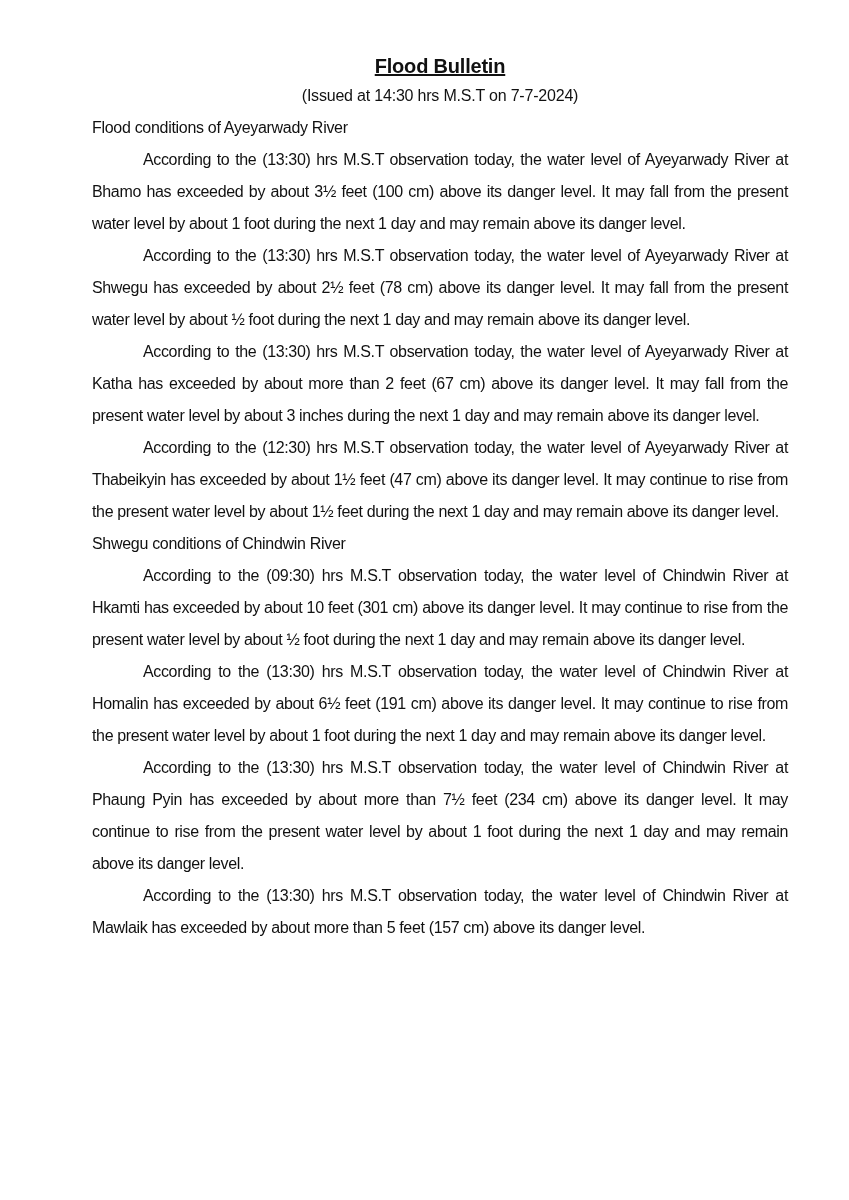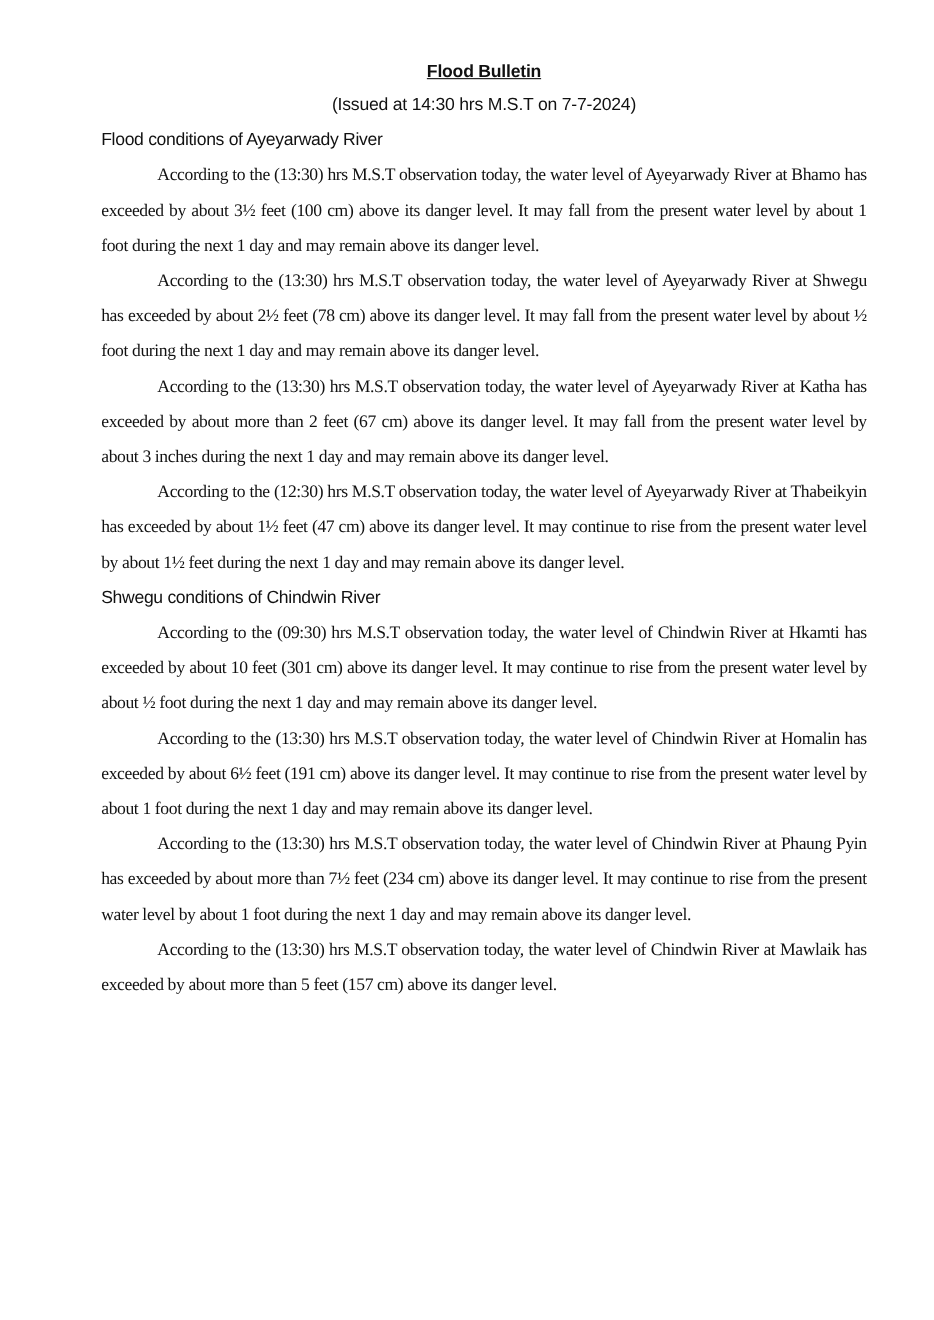--- a/index.html
+++ b/index.html
@@ -1,21 +1,21 @@
 <!DOCTYPE html>
 <html><head>
 <meta charset="utf-8">
 <style>
   html, body { margin: 0; padding: 0; background: #ffffff; }
   body { width: 849px; height: 1200px; position: relative; overflow: hidden; }
   .page { position: absolute; left: 92px; top: 52px; width: 696px; color: #111; font-family: "Liberation Sans Narrow", "Liberation Sans", sans-serif; }
-  .title { text-align: center; font-weight: bold; font-size: 16px; line-height: 28px; height: 28px; text-decoration: underline; letter-spacing: -0.2px; }
+  .title { text-align: center; font-weight: bold; font-size: 20px; line-height: 28px; height: 28px; text-decoration: underline; letter-spacing: -0.2px; }
   .subtitle { text-align: center; font-weight: normal; font-size: 16px; line-height: 32px; height: 32px; letter-spacing: -0.2px; }
   .section-heading { font-weight: normal; font-size: 16px; line-height: 32px; height: 32px; letter-spacing: -0.3px; }
-  .para { font-size: 16px; line-height: 32px; text-align: justify; text-indent: 51px; letter-spacing: -0.35px; margin: 0; font-family: Liberation Serif, serif; }
+  .para { font-size: 16px; line-height: 32px; text-align: justify; text-indent: 51px; letter-spacing: -0.35px; margin: 0; }
 </style>
 </head>
 <body>
 
 <div class="page">
   <div class="title">Flood Bulletin</div>
   <div class="subtitle">(Issued at 14:30 hrs M.S.T on 7-7-2024)</div>
 
   <div class="section-heading">Flood conditions of Ayeyarwady River</div>
   <p class="para">According to the (13:30) hrs M.S.T observation today, the water level of Ayeyarwady River at Bhamo has exceeded by about 3½ feet (100 cm) above its danger level. It may fall from the present water level by about 1 foot during the next 1 day and may remain above its danger level.</p>

